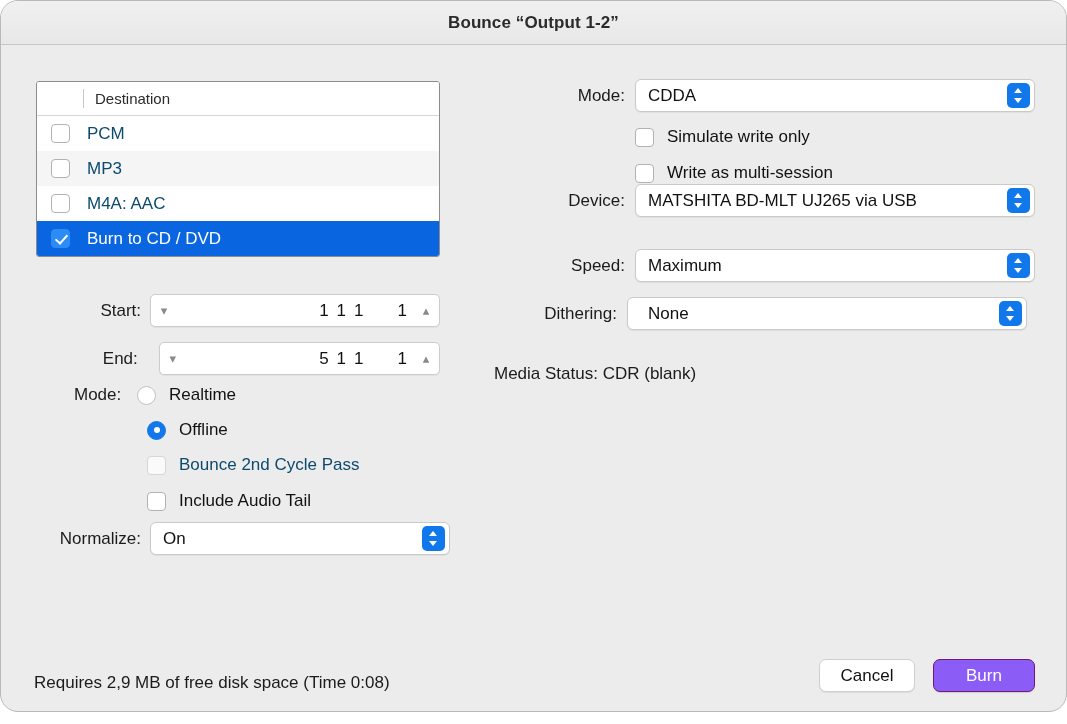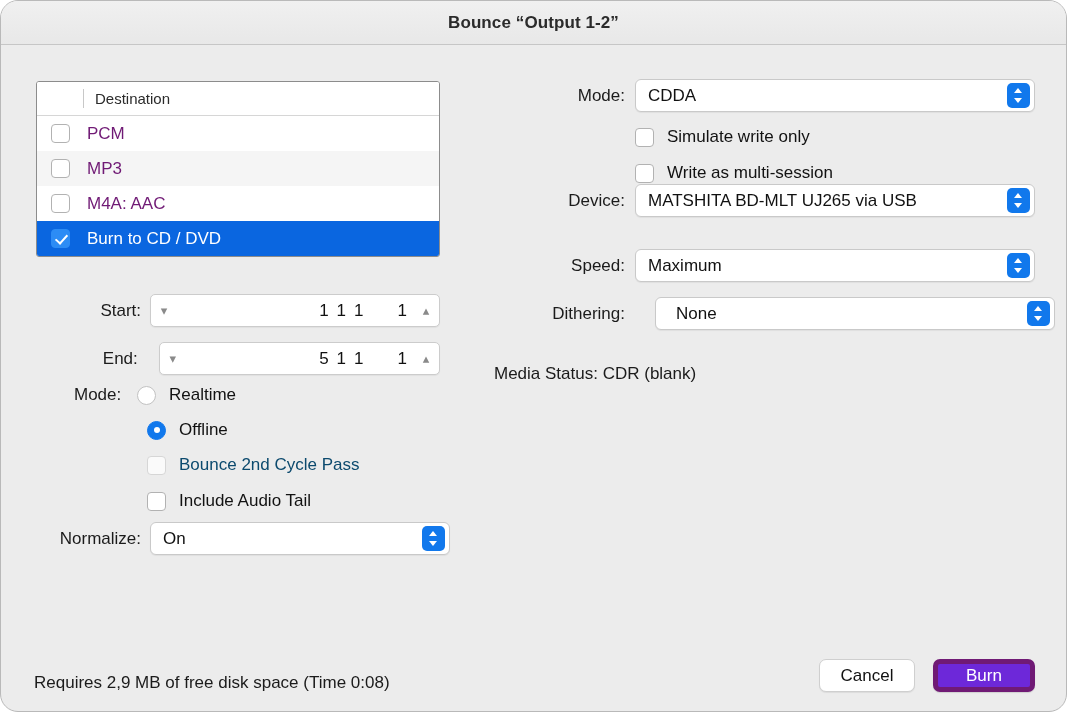--- a/index.html
+++ b/index.html
@@ -87,21 +87,21 @@
     display: flex;
     align-items: center;
     padding-left: 14px;
     background: #ffffff;
   }
   .dest-row.alt { background: #f5f5f5; }
   .dest-row.selected { background: #0a66e0; }
   .dest-label {
     margin-left: 17px;
     font-size: 17px;
-    color: #701a75;
+    color: #0c4a6e;
   }
   .dest-row.selected .dest-label { color: #ffffff; }
 
   
   .cb {
     width: 19px; height: 19px;
     border: 1px solid #b2b2b2;
     border-radius: 4px;
     background: #ffffff;
     flex: 0 0 auto;
@@ -279,22 +279,22 @@
     left: 818px; top: 658px;
     width: 96px;
     background: #ffffff;
     border: 1px solid #cfcfcf;
     color: #111;
     box-shadow: 0 1px 1px rgba(0,0,0,0.07);
   }
   .btn-burn {
     left: 932px; top: 658px;
     width: 102px;
-    background: #6d28d9;
-    border: 5px solid #701a75;
+    background: #8b5cf6;
+    border: 1px solid #701a75;
     color: #ffffff;
     box-shadow: 0 1px 1px rgba(0,0,0,0.12);
   }
 </style>
 </head>
 <body>
 
 <div class="dialog">
 
   <div class="titlebar">
@@ -421,21 +421,21 @@
     </div>
 
     <div class="frow" style="left:20px; top:204px;">
       <div class="flabel" style="width:134px; margin-right:10px;">Speed:</div>
       <div class="popup" style="width:400px;">
         <div class="popup-value">Maximum</div>
         <div class="popup-arrows"></div>
       </div>
     </div>
 
-    <div class="frow" style="left:20px; top:252px;gap:20px;">
+    <div class="frow" style="left:12px; top:252px;">
       <div class="flabel" style="width:134px; margin-right:10px;">Dithering:</div>
       <div class="popup" style="width:400px;padding-left:20px;">
         <div class="popup-value">None</div>
         <div class="popup-arrows"></div>
       </div>
     </div>
 
     <div class="static-text" style="left:23px; top:319px;">Media Status: CDR (blank)</div>
 
   </div>

